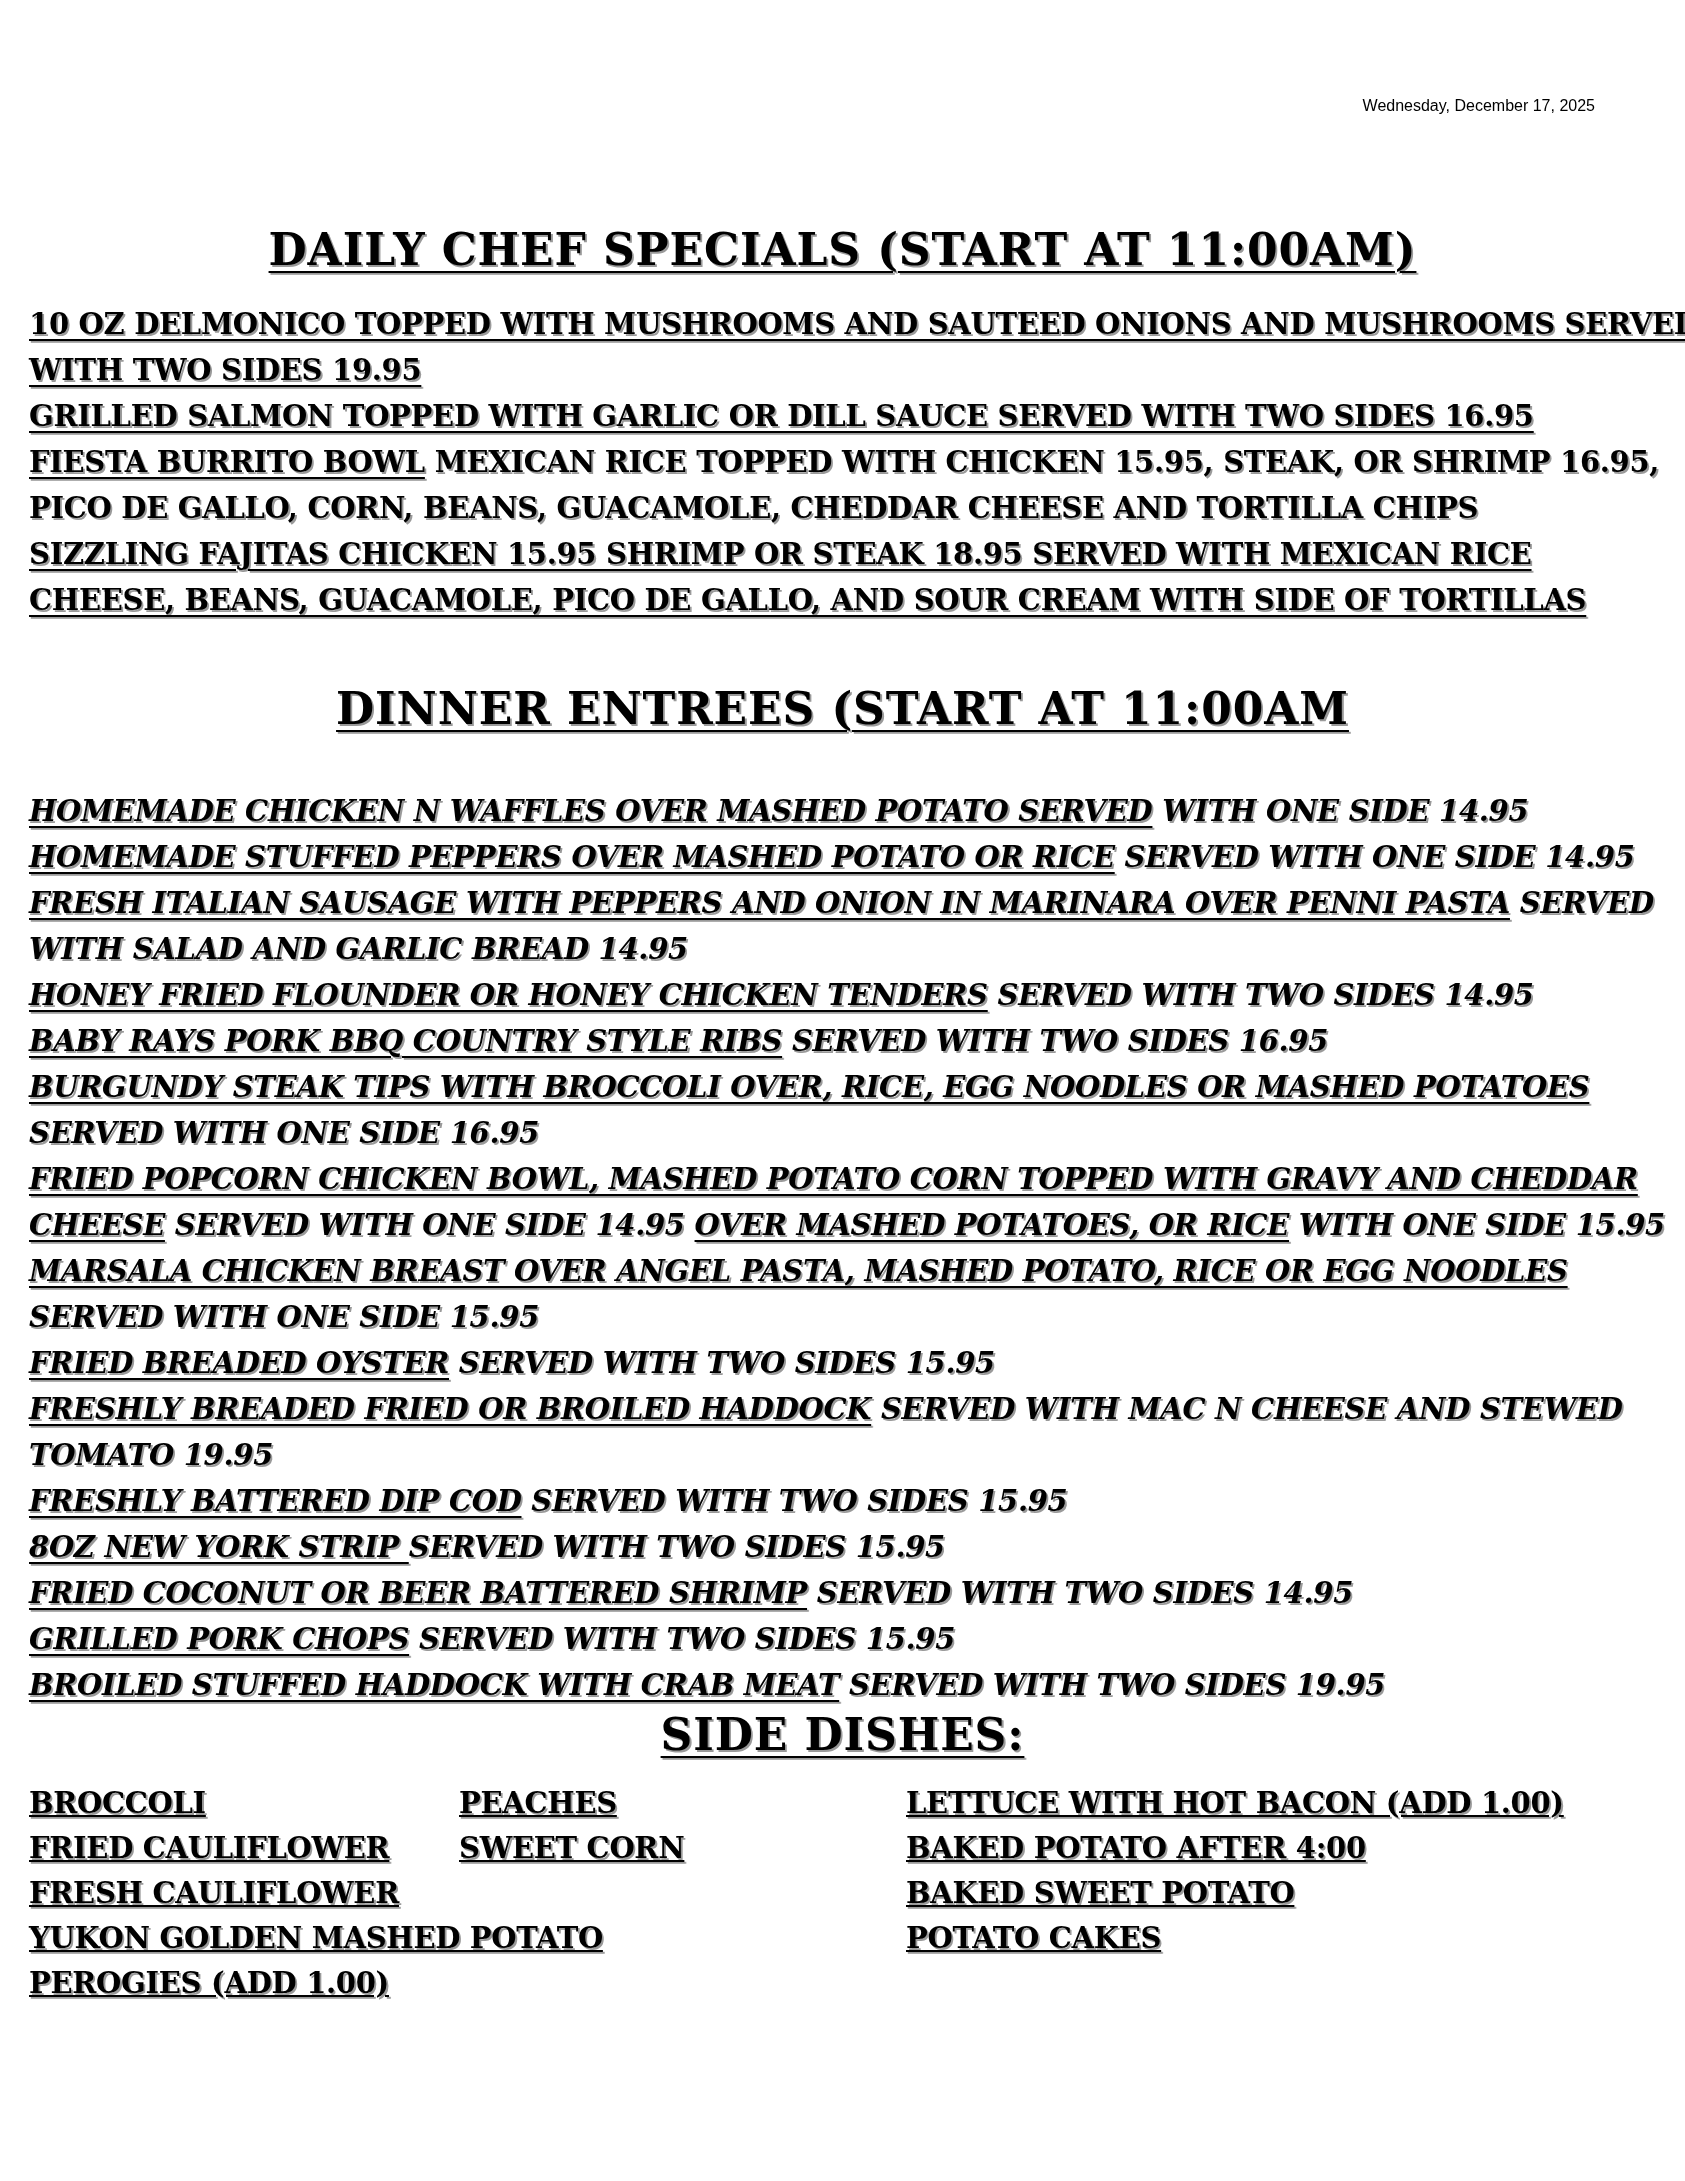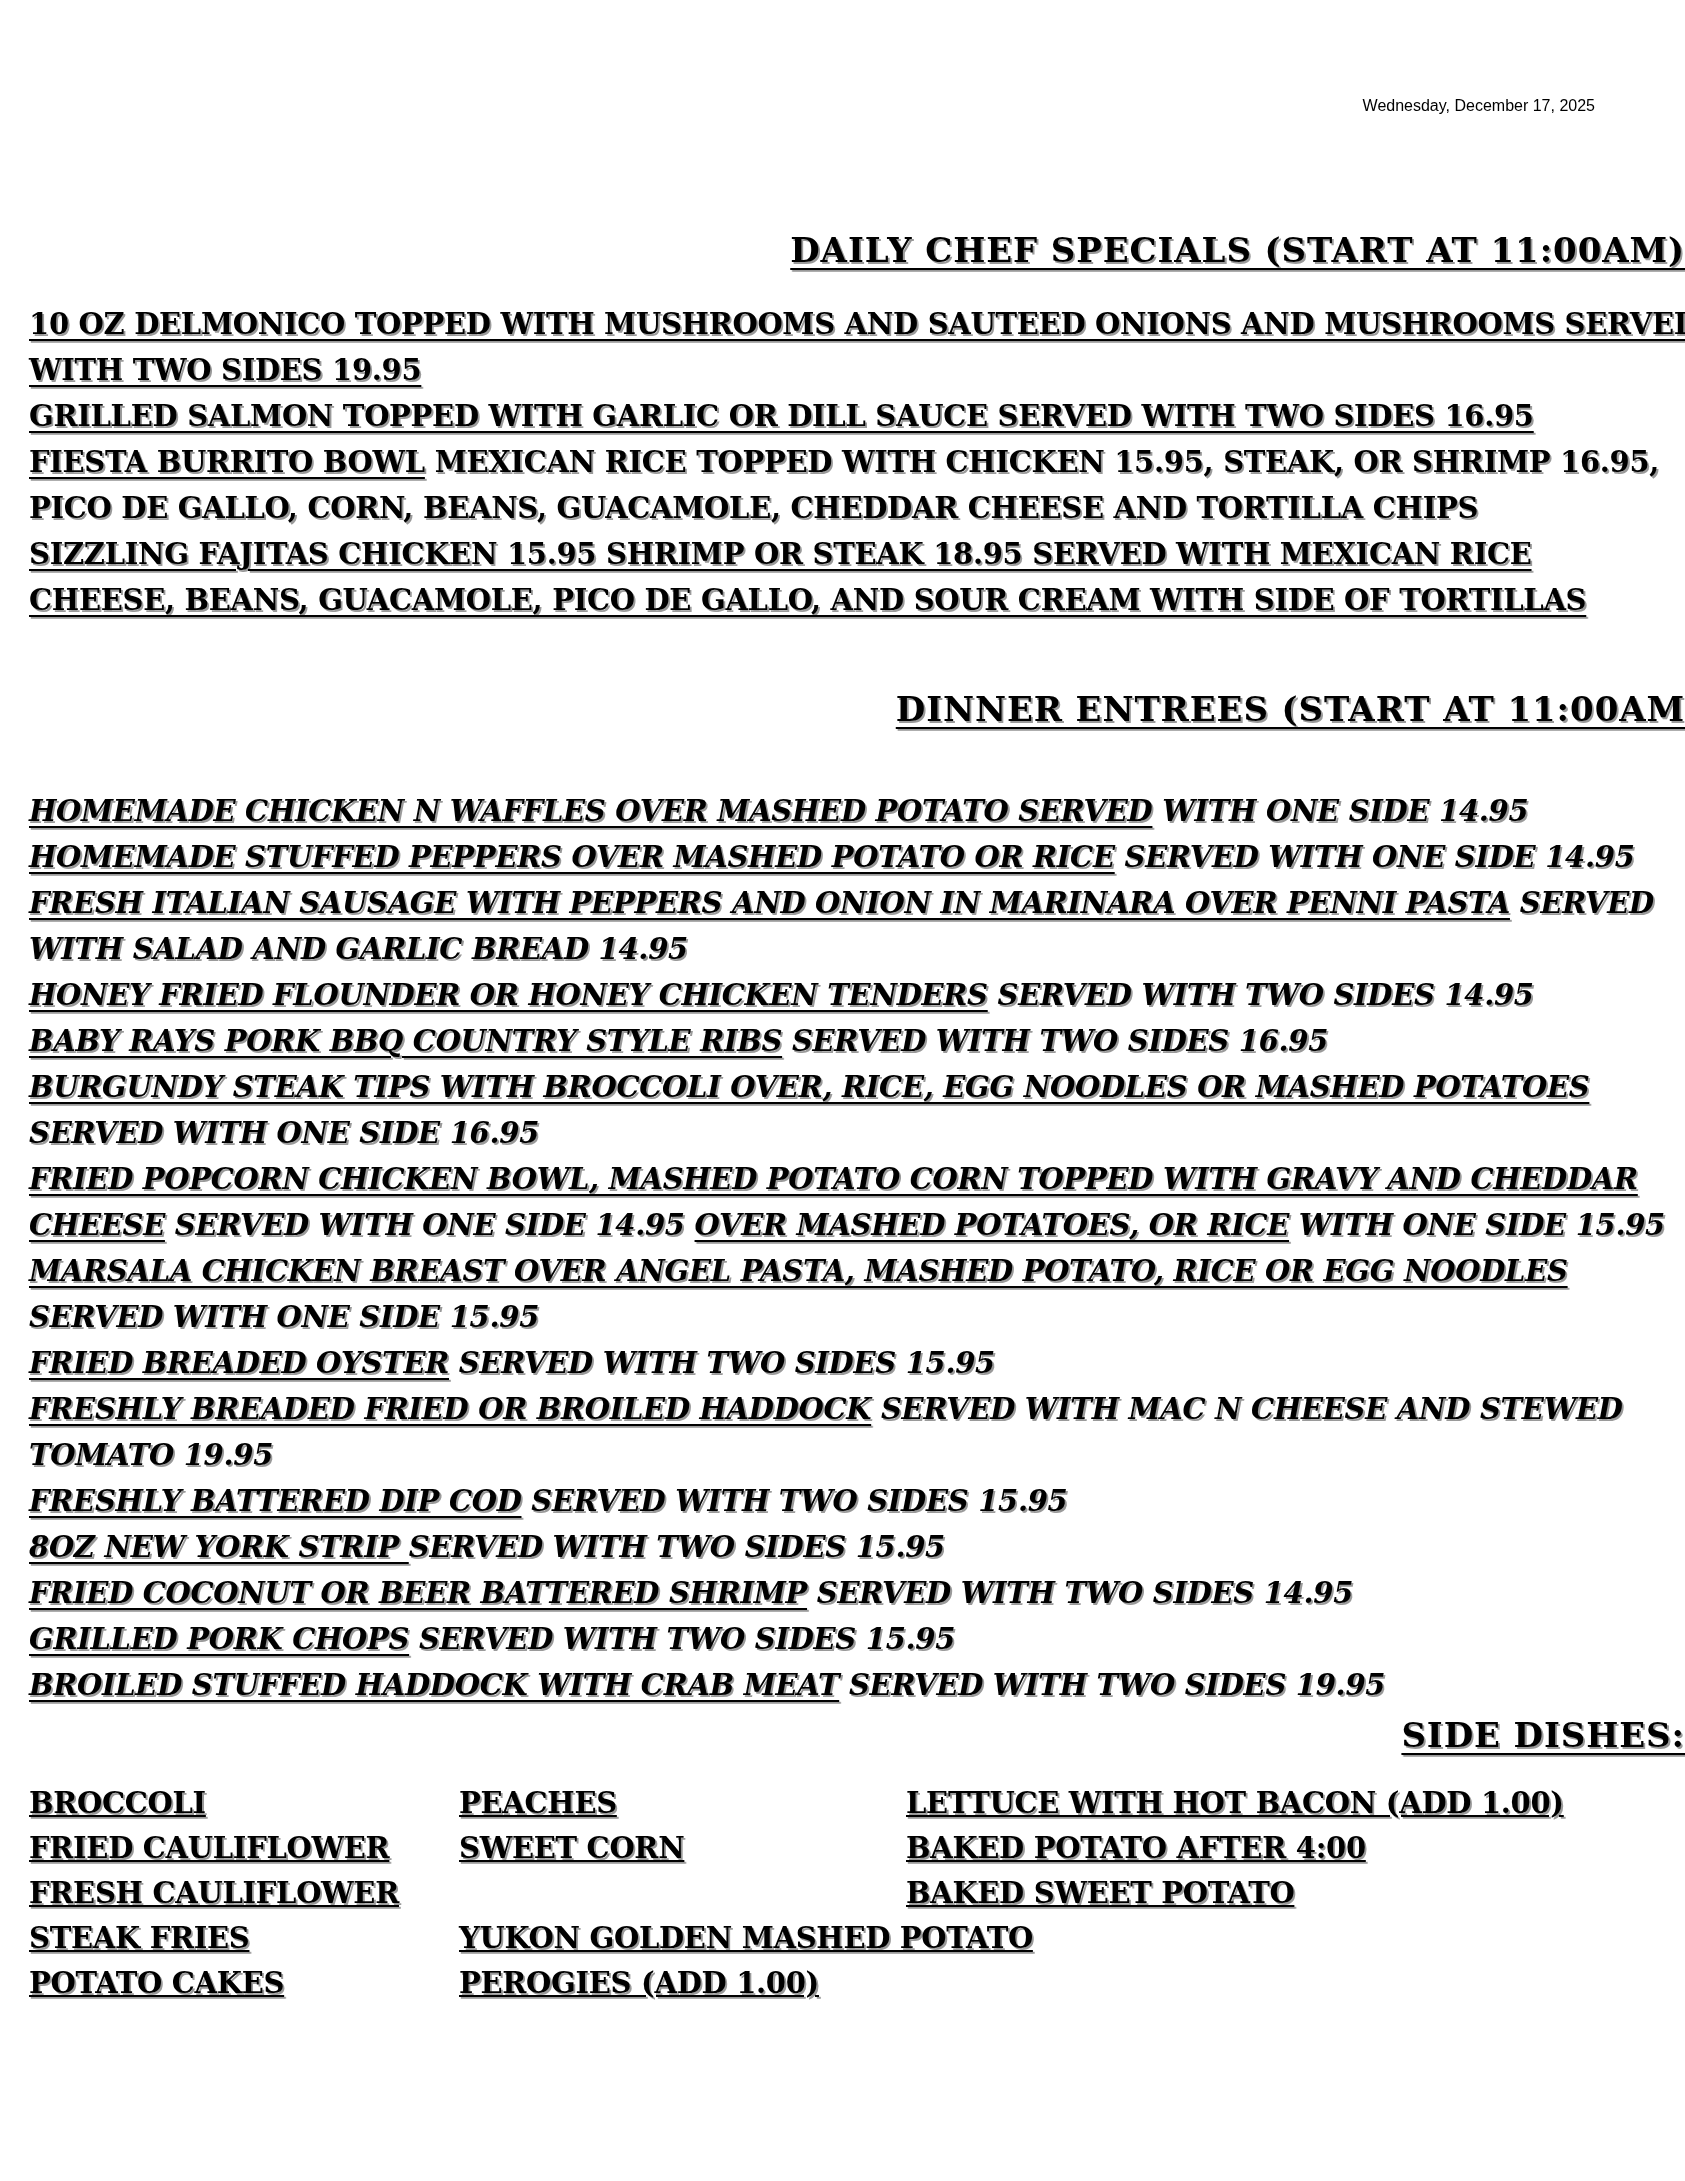--- a/index.html
+++ b/index.html
@@ -30,22 +30,22 @@
     font-family: "DejaVu Serif", serif;
     font-weight: bold;
     text-transform: uppercase;
     color: #000;
     text-shadow: 1.8px 1.8px 0 #9a9a9a;
   }
   .section-title {
     position: absolute;
     left: 0;
     width: 100%;
-    text-align: right;
-    font-size: 34px;
+    text-align: center;
+    font-size: 44px;
     line-height: 42px;
     letter-spacing: 0.9px;
     white-space: nowrap;
   }
   .section-title .hdr {
     text-decoration: underline;
     text-decoration-thickness: 1.8px;
     text-underline-offset: 6.1px;
   }
   #specials-title { top: 188px; }
@@ -145,21 +145,20 @@
   <div id="sides-grid" class="fancy">
       <div class="side-cell">BROCCOLI</div>
       <div class="side-cell">PEACHES</div>
       <div class="side-cell">LETTUCE WITH HOT BACON (ADD 1.00)</div>
       <div class="side-cell">FRIED CAULIFLOWER</div>
       <div class="side-cell">SWEET CORN</div>
       <div class="side-cell">BAKED POTATO AFTER 4:00</div>
       <div class="side-cell">FRESH CAULIFLOWER</div>
       <div class="side-cell"></div>
       <div class="side-cell">BAKED SWEET POTATO</div>
-      <div class="side-cell">STEAK FRIES</div>
       <div class="side-cell">YUKON GOLDEN MASHED POTATO</div>
       <div class="side-cell"></div>
       <div class="side-cell">POTATO CAKES</div>
       <div class="side-cell">PEROGIES (ADD 1.00)</div>
     </div>
 
 </div>
 
 
 </body></html>

